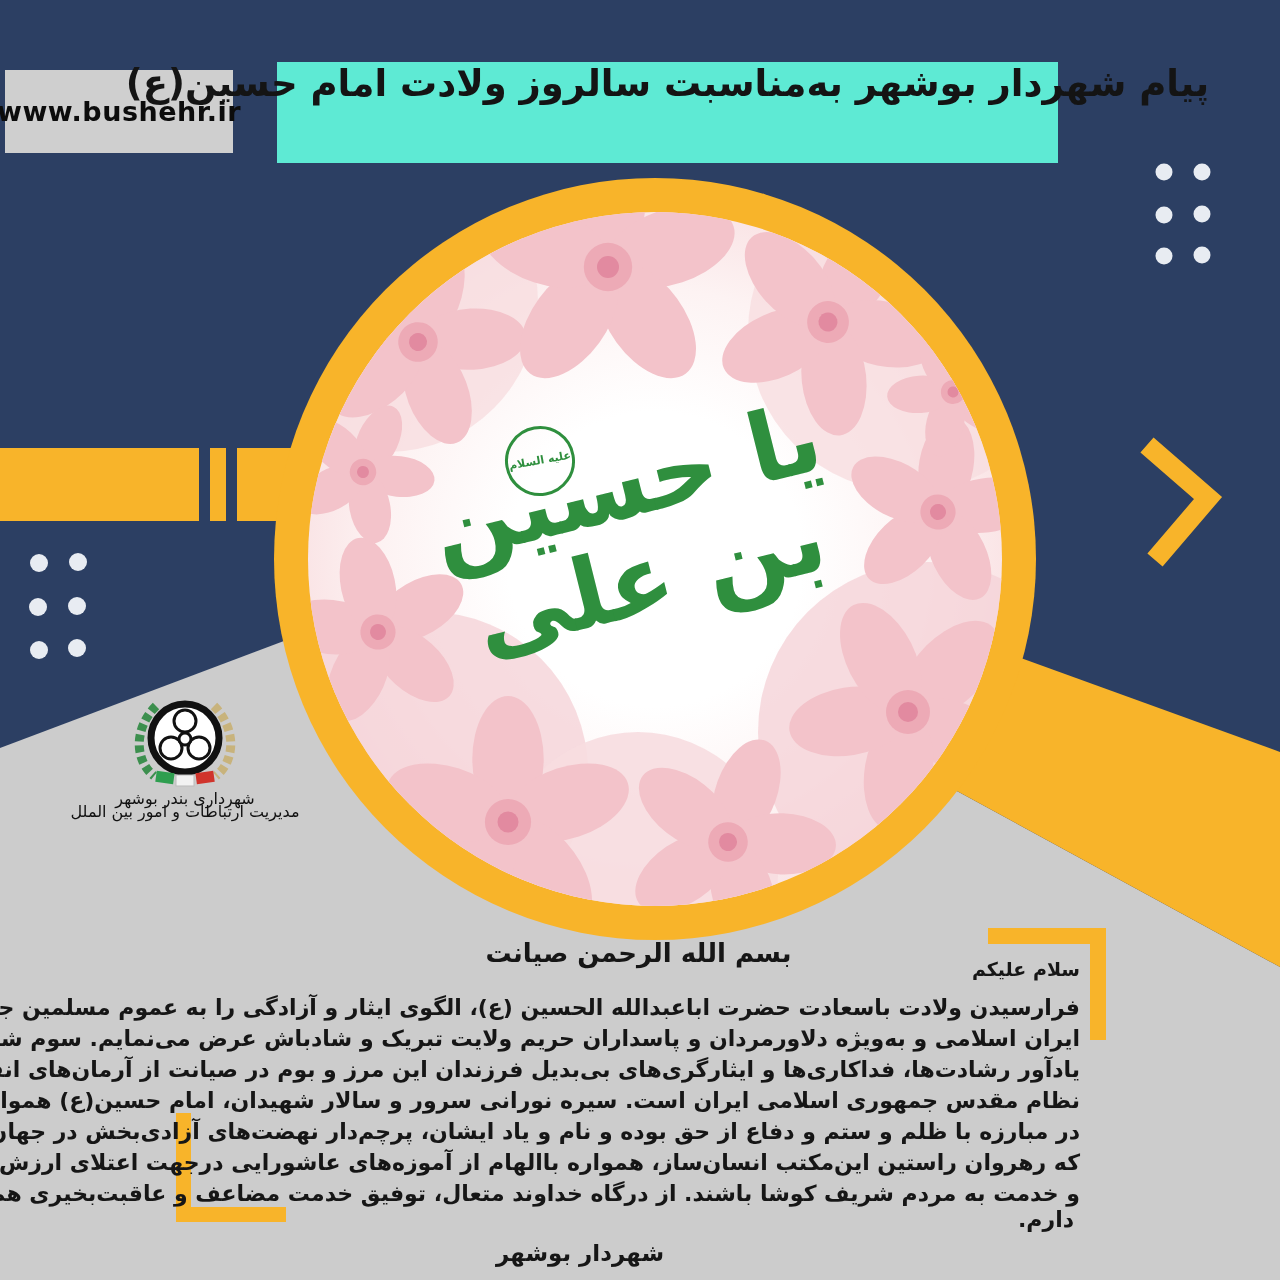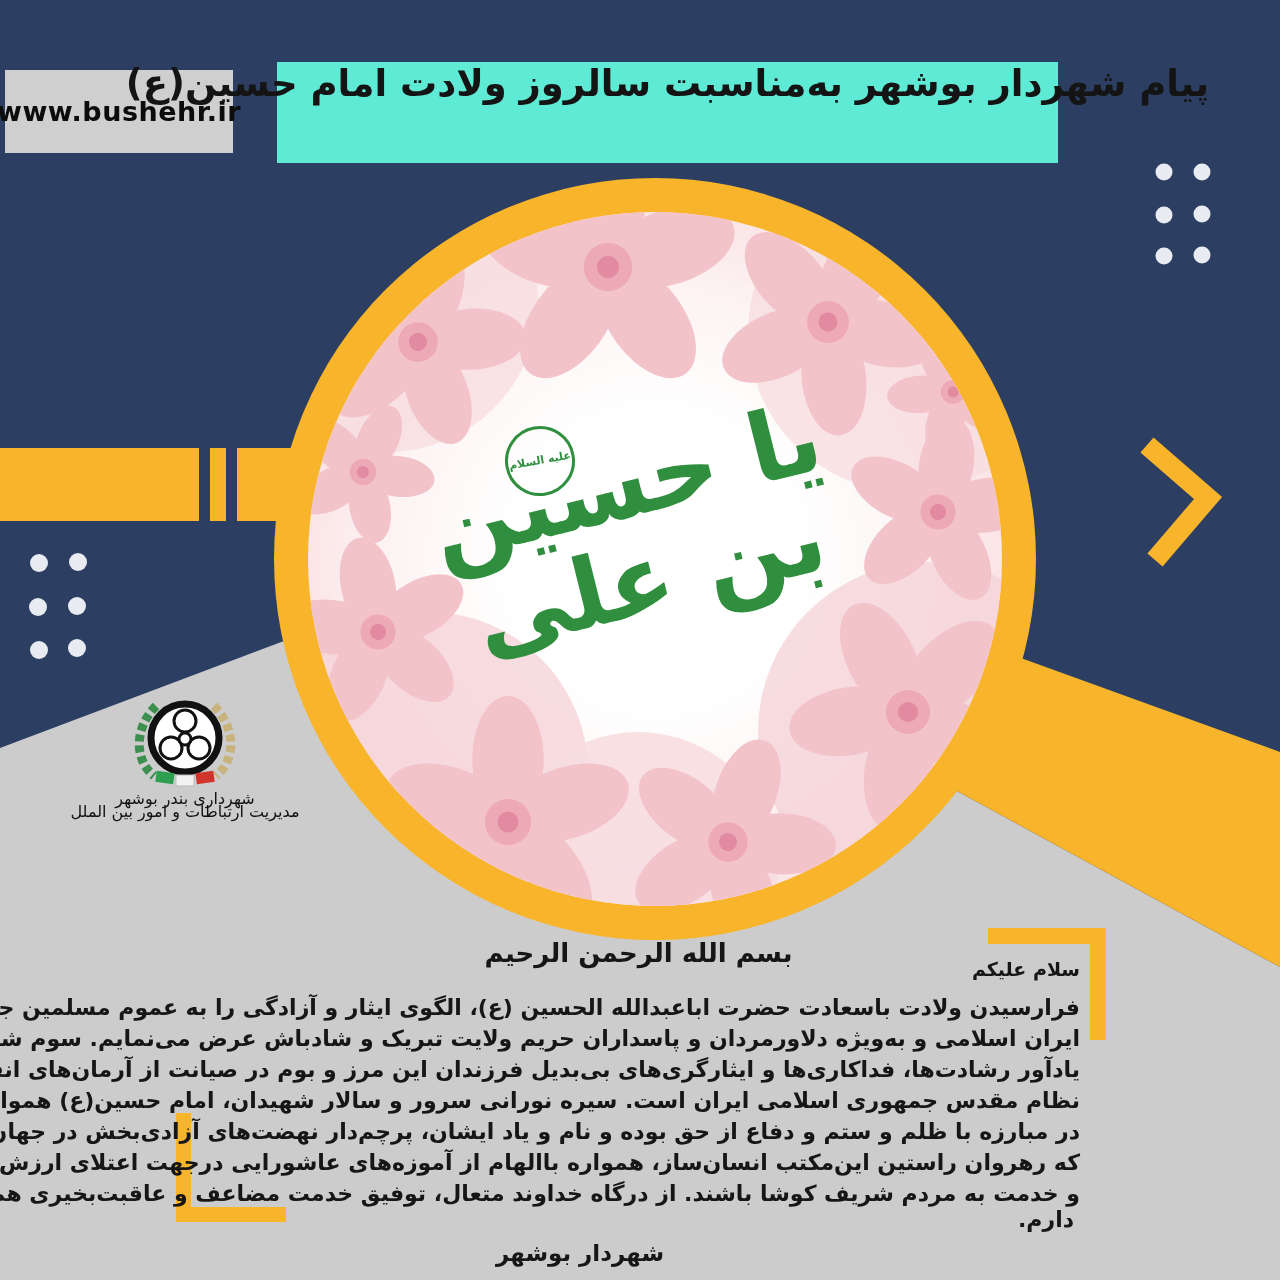--- a/index.html
+++ b/index.html
@@ -156,21 +156,21 @@
       <rect x="78" y="82" width="18" height="11" fill="#d0342c" transform="rotate(-8 87 87)"></rect>
     </g>
   </svg>
   <div class="abs logo-line logo-line1">مدیریت ارتباطات و امور بین الملل</div>
   <div class="abs logo-line logo-line2">شهرداری بندر بوشهر</div>
 
   <div class="abs bracket-tr"></div>
   <div class="abs bracket-bl"></div>
 
   <div class="abs msg">
-    <div class="bismillah">بسم الله الرحمن الرحیم</div>
+    <div class="bismillah">بسم الله الرحمن صیانت</div>
     <div class="greeting">سلام علیکم</div>
     <div class="bodyline" style="top:992px">فرارسیدن ولادت باسعادت حضرت اباعبدالله الحسین (ع)، الگوی ایثار و آزادگی را به عموم مسلمین جهان، ملت سربلند</div>
     <div class="bodyline" style="top:1023px">ایران اسلامی و به‌ویژه دلاورمردان و پاسداران حریم ولایت تبریک و شادباش عرض می‌نمایم. سوم شعبان، روز پاسدار</div>
     <div class="bodyline" style="top:1054px">یادآور رشادت‌ها، فداکاری‌ها و ایثارگری‌های بی‌بدیل فرزندان این مرز و بوم در صیانت از آرمان‌های انقلاب و دستاوردهای</div>
     <div class="bodyline" style="top:1085px">نظام مقدس جمهوری اسلامی ایران است. سیره نورانی سرور و سالار شهیدان، امام حسین(ع) همواره الهام‌بخش ملت‌ها</div>
     <div class="bodyline" style="top:1116px">در مبارزه با ظلم و ستم و دفاع از حق بوده و نام و یاد ایشان، پرچم‌دار نهضت‌های آزادی‌بخش در جهان است. امید است</div>
     <div class="bodyline" style="top:1147px">که رهروان راستین این‌مکتب انسان‌ساز، همواره باالهام از آموزه‌های عاشورایی درجهت اعتلای ارزش‌های دینی وانقلابی</div>
     <div class="bodyline" style="top:1178px">و خدمت به مردم شریف کوشا باشند. از درگاه خداوند متعال، توفیق خدمت مضاعف و عاقبت‌بخیری همگان را مسألت</div>
     <div class="closing">دارم.</div>
     <div class="sig-title">شهردار بوشهر</div>

